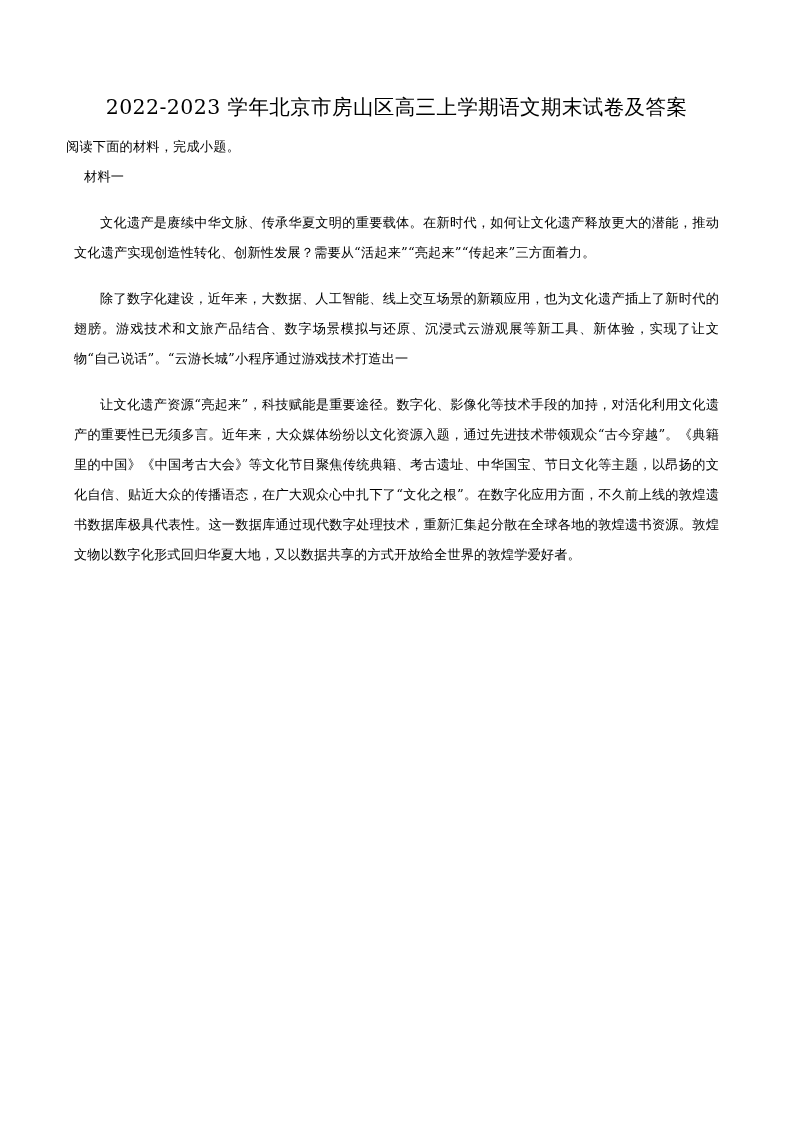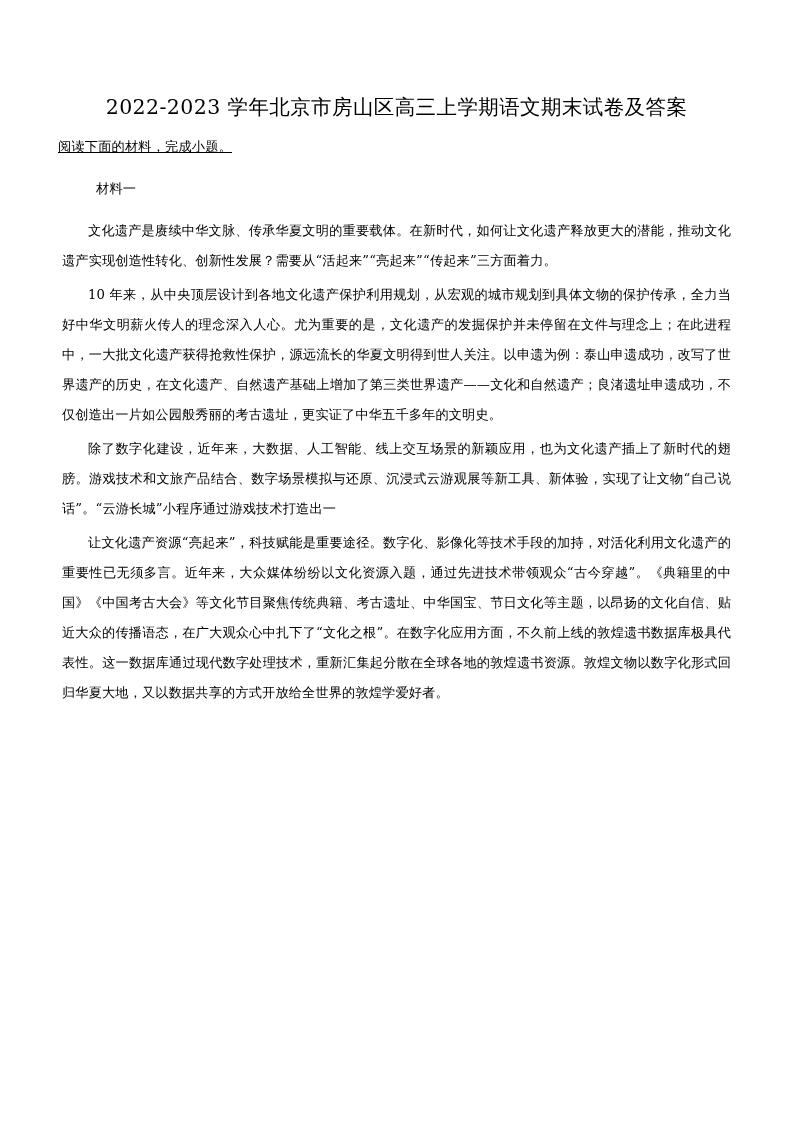--- a/index.html
+++ b/index.html
@@ -26,51 +26,49 @@
     line-height: 38px;
     text-align: center;
     font-weight: normal;
     margin: 0 0 6px 0;
     letter-spacing: 0.4px;
     padding: 0 6px;
   }
   .lead {
     font-size: 13.2px;
     line-height: 30px;
-    margin: 6px 0 0 0;
+    margin: 6px 0 0 8px;
     text-indent: 0;
     letter-spacing: 0.2px;
-    text-decoration: underline;
   }
   .label-line {
     font-size: 13.2px;
     line-height: 30px;
-    margin: 12px;
+    margin: 0;
     text-indent: 26px;
     letter-spacing: 0.2px;
   }
   p.body-para {
     font-size: 13.2px;
     line-height: 30px;
-    margin: 4px;
+    margin: 16px;
     text-indent: 26px;
     text-align: justify;
     text-justify: inter-ideograph;
     letter-spacing: 0.15px;
   }
 </style>
 </head>
 <body>
 
 <div class="page">
 
   <h1 class="doc-title">2022-2023 学年北京市房山区高三上学期语文期末试卷及答案</h1>
 
   <p class="lead">阅读下面的材料，完成小题。</p>
 
   <p class="label-line">材料一</p>
 
   <p class="body-para">文化遗产是赓续中华文脉、传承华夏文明的重要载体。在新时代，如何让文化遗产释放更大的潜能，推动文化遗产实现创造性转化、创新性发展？需要从“活起来”“亮起来”“传起来”三方面着力。</p>
-  <p class="body-para">10 年来，从中央顶层设计到各地文化遗产保护利用规划，从宏观的城市规划到具体文物的保护传承，全力当好中华文明薪火传人的理念深入人心。尤为重要的是，文化遗产的发掘保护并未停留在文件与理念上；在此进程中，一大批文化遗产获得抢救性保护，源远流长的华夏文明得到世人关注。以申遗为例：泰山申遗成功，改写了世界遗产的历史，在文化遗产、自然遗产基础上增加了第三类世界遗产——文化和自然遗产；良渚遗址申遗成功，不仅创造出一片如公园般秀丽的考古遗址，更实证了中华五千多年的文明史。</p>
   <p class="body-para">除了数字化建设，近年来，大数据、人工智能、线上交互场景的新颖应用，也为文化遗产插上了新时代的翅膀。游戏技术和文旅产品结合、数字场景模拟与还原、沉浸式云游观展等新工具、新体验，实现了让文物“自己说话”。“云游长城”小程序通过游戏技术打造出一</p>
   <p class="body-para">让文化遗产资源“亮起来”，科技赋能是重要途径。数字化、影像化等技术手段的加持，对活化利用文化遗产的重要性已无须多言。近年来，大众媒体纷纷以文化资源入题，通过先进技术带领观众“古今穿越”。《典籍里的中国》《中国考古大会》等文化节目聚焦传统典籍、考古遗址、中华国宝、节日文化等主题，以昂扬的文化自信、贴近大众的传播语态，在广大观众心中扎下了“文化之根”。在数字化应用方面，不久前上线的敦煌遗书数据库极具代表性。这一数据库通过现代数字处理技术，重新汇集起分散在全球各地的敦煌遗书资源。敦煌文物以数字化形式回归华夏大地，又以数据共享的方式开放给全世界的敦煌学爱好者。</p>
 
 </div>
 
 </body></html>

